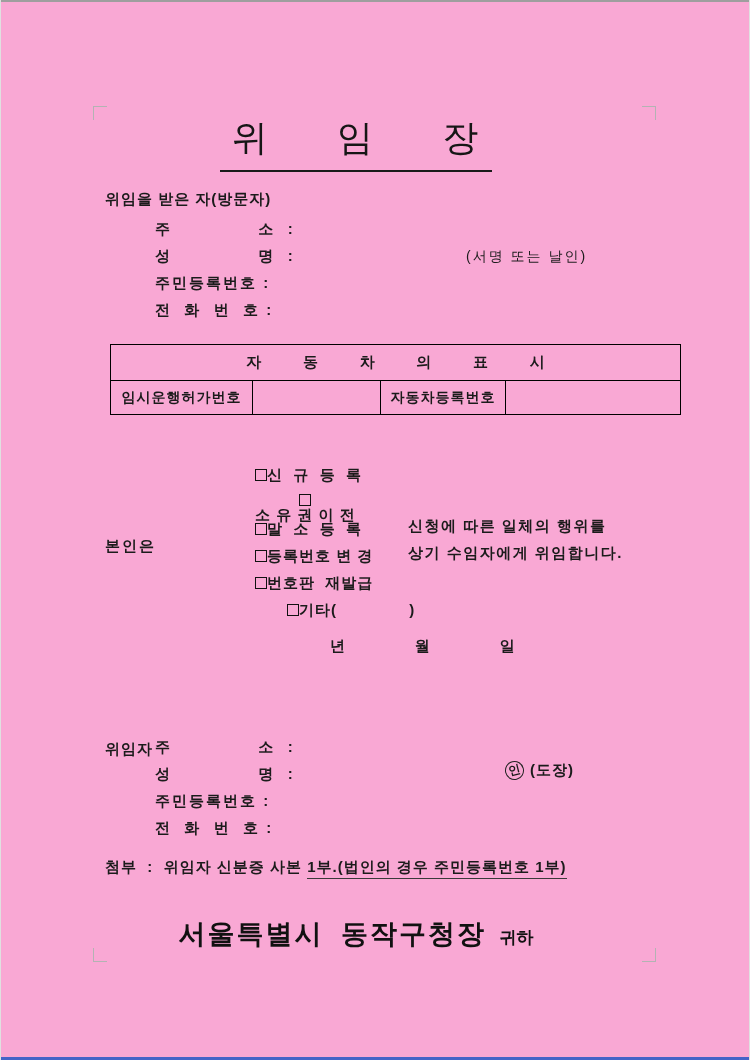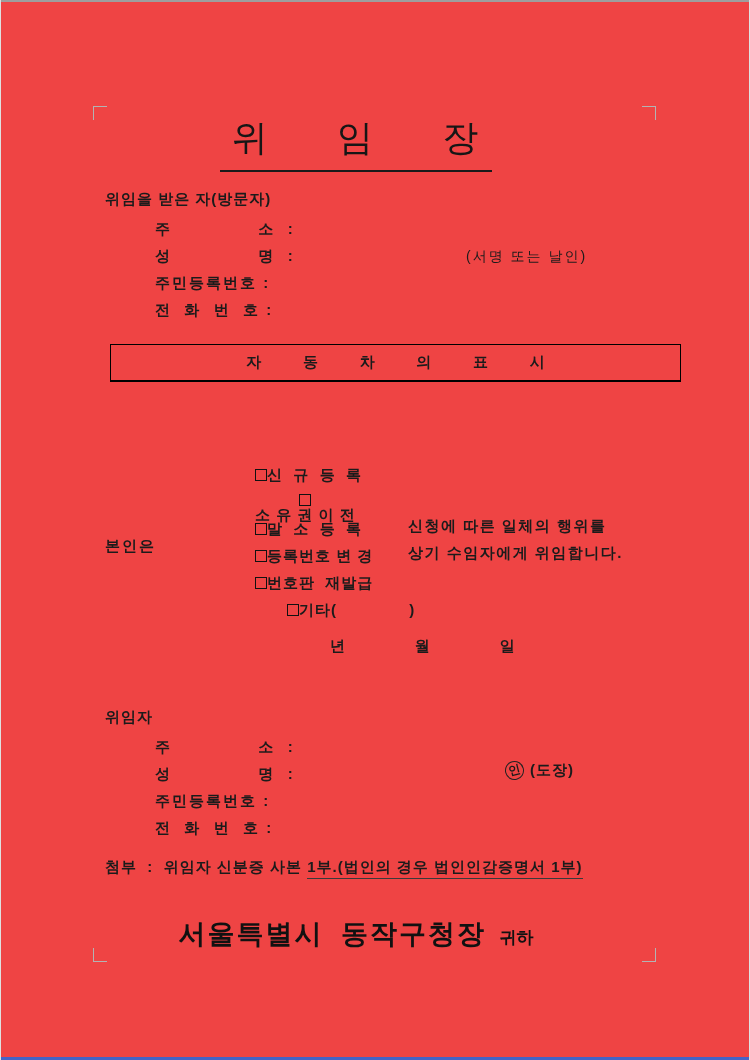--- a/index.html
+++ b/index.html
@@ -1,18 +1,18 @@
 <!DOCTYPE html>
 <html><head>
 <meta charset="utf-8">
 <style>
   * { margin:0; padding:0; box-sizing:border-box; }
   html,body { background:#ffffff; }
   .page {
-    position:relative; width:750px; height:1060px; background:#ef4444;
+    position:relative; width:750px; height:1060px; background:#f9a8d4;
     font-family:"Liberation Sans","DejaVu Sans",sans-serif; color:#1b1b1b;
     overflow:hidden;
   }
   .pre { white-space:pre; }
 
   
   .edge-top    { position:absolute; top:0; left:0; width:100%; height:2px; background:#9e9e9e; }
   .edge-bottom { position:absolute; bottom:0; left:0; width:100%; height:3px; background:#4463c7; }
   .edge-left   { position:absolute; top:0; left:0; width:1px; height:100%; background:#e0e0e0; }
   .edge-right  { position:absolute; top:0; right:0; width:1px; height:100%; background:#e0e0e0; }
@@ -106,20 +106,34 @@
   <div class="field pre" style="left:155px; top:220px;">주              소  :</div>
   <div class="field pre" style="left:155px; top:247px;">성              명  :</div>
   <div class="note pre" style="left:466px; top:248px;">(서명 또는 날인)</div>
   <div class="field pre" style="left:155px; top:274px;">주민등록번호 :</div>
   <div class="field pre" style="left:155px; top:301px;">전  화  번  호 :</div>
 
   <div class="vtable">
     <div class="vtable-header">
       <span class="pre">자          동          차          의          표          시</span>
     </div>
+    <div class="vtable-body">
+      <div class="cell c1">
+        <span>임시운행허가번호</span>
+      </div>
+      <div class="cell c2">
+        <span></span>
+      </div>
+      <div class="cell c3">
+        <span>자동차등록번호</span>
+      </div>
+      <div class="cell c4">
+        <span></span>
+      </div>
+    </div>
   </div>
 
   <div class="subject">본인은</div>
 
   <div class="chk-row" style="top:467px;">
     <span class="chk"></span>
     <span class="chk-label pre">신  규  등  록</span>
   </div>
   <div class="chk-row" style="top:494px;flex-direction:column;">
     <span class="chk"></span>
@@ -140,36 +154,36 @@
   <div class="chk-row" style="top:602px;padding-left:32px;">
     <span class="chk"></span>
     <span class="chk-label pre">기타(              )</span>
   </div>
 
   <div class="statement" style="top:544px;">상기 수임자에게 위임합니다.</div>
   <div class="statement" style="top:517px;">신청에 따른 일체의 행위를</div>
 
   <div class="date-line pre">년           월           일</div>
 
-  <div class="sec-heading" style="left:105px; top:708px;">위임자</div>
+  <div class="sec-heading" style="left:105px; top:740px;">위임자</div>
 
   <div class="field pre" style="left:155px; top:738px;">주              소  :</div>
   <div class="field pre" style="left:155px; top:765px;">성              명  :</div>
   <div class="field pre" style="left:155px; top:792px;">주민등록번호 :</div>
   <div class="field pre" style="left:155px; top:819px;">전  화  번  호 :</div>
 
   <div class="seal-area">
     <span class="seal-circle">
       <span>인</span>
     </span>
     <span class="seal-note">(도장)</span>
   </div>
 
   <div class="attach">
-    <span class="pre">첨부  :  위임자 신분증 사본 </span><span class="pre underlined">1부.(법인의 경우 법인인감증명서 1부)</span>
+    <span class="pre">첨부  :  위임자 신분증 사본 </span><span class="pre underlined">1부.(법인의 경우 주민등록번호 1부)</span>
   </div>
 
   <div class="footer">
     <span class="addressee pre">서울특별시  동작구청장</span>
     <span class="honorific">귀하</span>
   </div>
 
 </div>
 
 </body></html>

